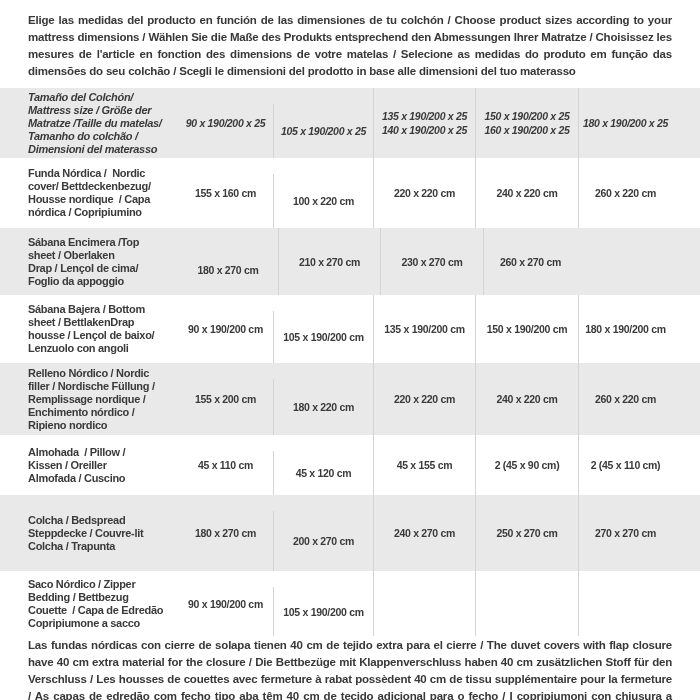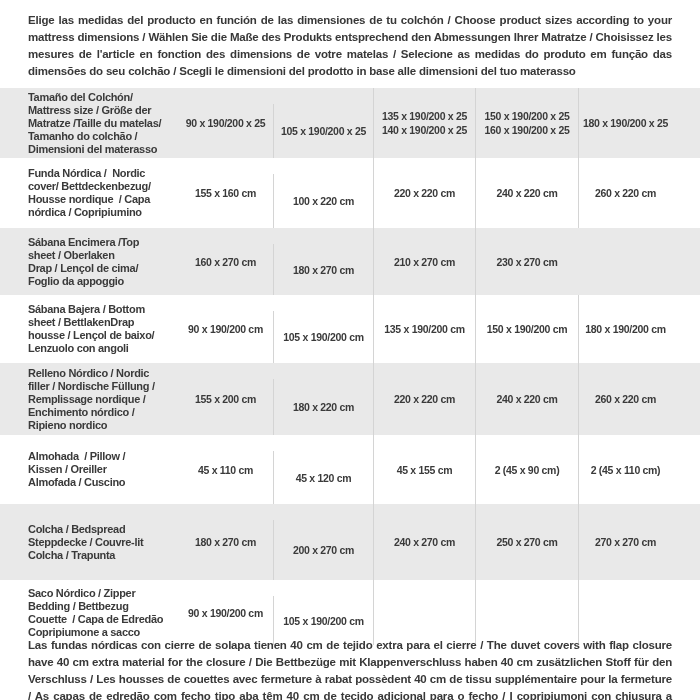--- a/index.html
+++ b/index.html
@@ -19,26 +19,26 @@
     font-size: 11.5px; line-height: 17px;
     letter-spacing: -0.2px;
     text-align: justify;
     color: #383838;
   }
 
   .size-table { position: absolute; top: 88px; left: 0; right: 0; }
 
   .row { display: flex; width: 700px; align-items: stretch; }
   .row:nth-child(odd) { background: #e9e9e9; }
-  .row:nth-child(1) { height: 70px; }
+  .row:nth-child(1) { height: 70px; font-style: italic; }
   .row:nth-child(2) { height: 70px; }
   .row:nth-child(3) { height: 67px; }
   .row:nth-child(4) { height: 68px; }
   .row:nth-child(5) { height: 72px; }
-  .row:nth-child(6) { height: 69px; }
+  .row:nth-child(6) { height: 60px; }
   .row:nth-child(7) { height: 76px; }
   .row:nth-child(8) { height: 65px; }
 
   .cell { box-sizing: border-box; display: flex; align-items: center; }
 
   .label {
     width: 178px;
     padding-left: 28px; padding-right: 4px;
     font-size: 11px; line-height: 13px;
     letter-spacing: -0.3px;
@@ -104,24 +104,24 @@
       <div class="cell val c3">220 x 220 cm</div>
       <div class="cell val c4">240 x 220 cm</div>
       <div class="cell val c5">260 x 220 cm</div>
     </div>
 
     <div class="row">
       <div class="cell label">Sábana Encimera /Top
 sheet / Oberlaken
 Drap / Lençol de cima/
 Foglio da appoggio</div>
-      <div class="cell val c1">160 x 270 cm</div>
       <div class="cell val c2">180 x 270 cm</div>
       <div class="cell val c3">210 x 270 cm</div>
       <div class="cell val c4">230 x 270 cm</div>
+      <div class="cell val c5">260 x 270 cm</div>
     </div>
 
     <div class="row">
       <div class="cell label">Sábana Bajera / Bottom
 sheet / BettlakenDrap
 housse / Lençol de baixo/
 Lenzuolo con angoli</div>
       <div class="cell val c1">90 x 190/200 cm</div>
       <div class="cell val c2">105 x 190/200 cm</div>
       <div class="cell val c3">135 x 190/200 cm</div>

